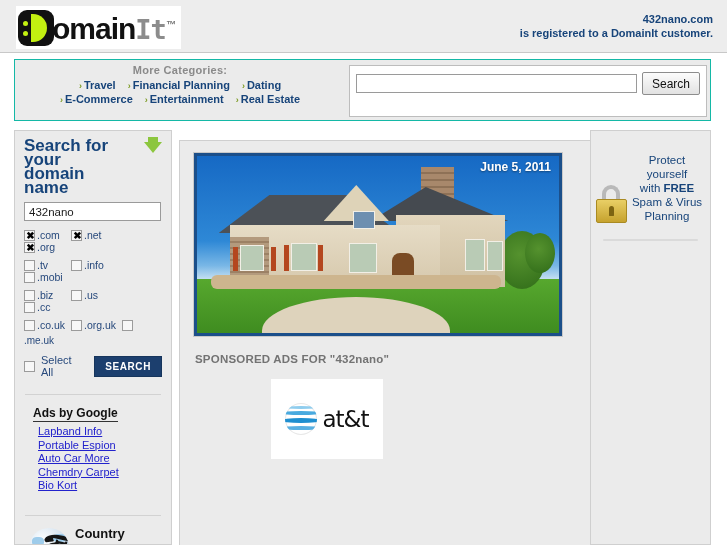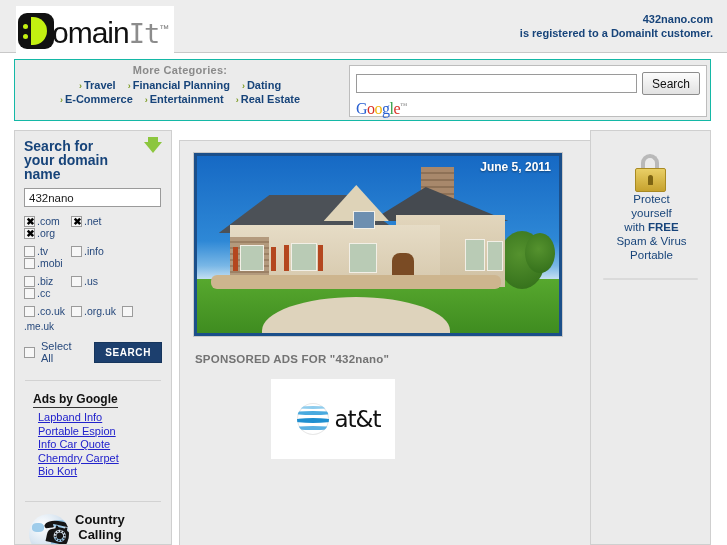--- a/index.html
+++ b/index.html
@@ -57,23 +57,23 @@
     left: 5px;
     width: 5px;
     height: 5px;
     background: #c3f011;
     border-radius: 50%;
   }
   .logo-mark .dot.top { top: 11px; }
   .logo-mark .dot.bot { top: 21px; }
   .logo-text {
     font-size: 30px;
-    font-weight: normal;
+    font-weight: bold;
     letter-spacing: -1px;
-    line-height: 41px;
+    line-height: 34px;
     margin-left: -2px;
   }
   .logo-text .part-domain { color: #111111; }
   .logo-text .part-it {
     color: #8c8c8c;
     font-family: "DejaVu Sans Mono", monospace;
     font-size: 27px;
   }
   .logo-text .part-tm {
     color: #777777;
@@ -221,21 +221,21 @@
 
   
   .dsearch { padding: 8px 9px 6px 9px; }
   .dsearch-head {
     display: flex;
     justify-content: space-between;
     align-items: flex-start;
   }
   .dsearch-title {
     color: #17447a;
-    font-size: 14px;
+    font-size: 17px;
     font-weight: bold;
     line-height: 14px;
     width: 100px;
   }
   .arrow-down {
     width: 0; height: 0;
     border-left: 9px solid transparent;
     border-right: 9px solid transparent;
     border-top: 11px solid #8cc63e;
     margin-top: 3px;
@@ -516,21 +516,20 @@
   }
   .att-ad {
     margin: 14px 0 0 91px;
     width: 112px;
     height: 80px;
     background: #ffffff;
     display: flex;
     align-items: center;
     justify-content: center;
     gap: 5px;
-    padding-left: 12px;
   }
   .att-globe {
     width: 32px; height: 32px;
     border-radius: 50%;
     background: #ffffff;
     position: relative;
     overflow: hidden;
     box-shadow: inset 0 0 0 1px #e8e8e8;
   }
   .att-globe i {
@@ -548,23 +547,22 @@
   .att-text {
     font-size: 23px;
     color: #111111;
     letter-spacing: -1px;
     font-family: "DejaVu Sans", sans-serif;
   }
 
   
   .protect {
     display: flex;
-    align-items: center;
-    padding: 17px 6px 0 5px;
-    flex-direction: column;
+    align-items: flex-end;
+    padding: 22px 6px 0 5px;
   }
   .lock {
     position: relative;
     width: 31px;
     height: 38px;
     flex: none;
     margin-top: 6px;
   }
   .lock .shackle {
     position: absolute;
@@ -640,21 +638,20 @@
         <a class="cat-link" href="#"><span class="arrow">›</span><span>Entertainment</span></a>
         <a class="cat-link" href="#"><span class="arrow">›</span><span>Real Estate</span></a>
       </div>
     </div>
 
     <div class="gbox">
       <div class="gbox-row">
         <input class="g-input" type="text" placeholder="" style="">
         <button class="g-btn">Search</button>
       </div>
-      <div class="g-logo"><span class="b">G</span><span class="r">o</span><span class="y">o</span><span class="b">g</span><span class="g">l</span><span class="r">e</span><span class="tm">™</span></div>
     </div>
   </div>
 
   <div class="cols">
 
     <div class="panel col-left">
 
       <div class="dsearch">
         <div class="dsearch-head">
           <div class="dsearch-title">Search for your domain name</div>
@@ -729,21 +726,21 @@
         </div>
       </div>
 
       <div class="hr"></div>
 
       <div class="ads-box">
         <div class="ads-title">Ads by Google</div>
         <div class="ads-list">
           <a href="#">Lapband Info</a>
           <a href="#">Portable Espion</a>
-          <a href="#">Info Car Quote</a>
+          <a href="#">Auto Car More</a>
           <a href="#">Chemdry Carpet</a>
           <a href="#">Bio Kort</a>
         </div>
       </div>
 
       <div class="hr" style="margin-top:22px"></div>
 
       <div class="ccodes">
         <span class="globe">
           <span class="land l1"></span>
@@ -812,20 +809,20 @@
       <div class="protect">
         <span class="lock">
           <span class="shackle"></span>
           <span class="body"></span>
           <span class="key"></span>
         </span>
         <span class="protect-text">
           <span>Protect yourself</span><br>
           <span>with </span><b>FREE</b><br>
           <span>Spam &amp; Virus</span><br>
-          <span>Portable</span>
+          <span>Planning</span>
         </span>
       </div>
       <div class="hr-r"></div>
     </div>
 
   </div>
 </div>
 
 </body></html>

